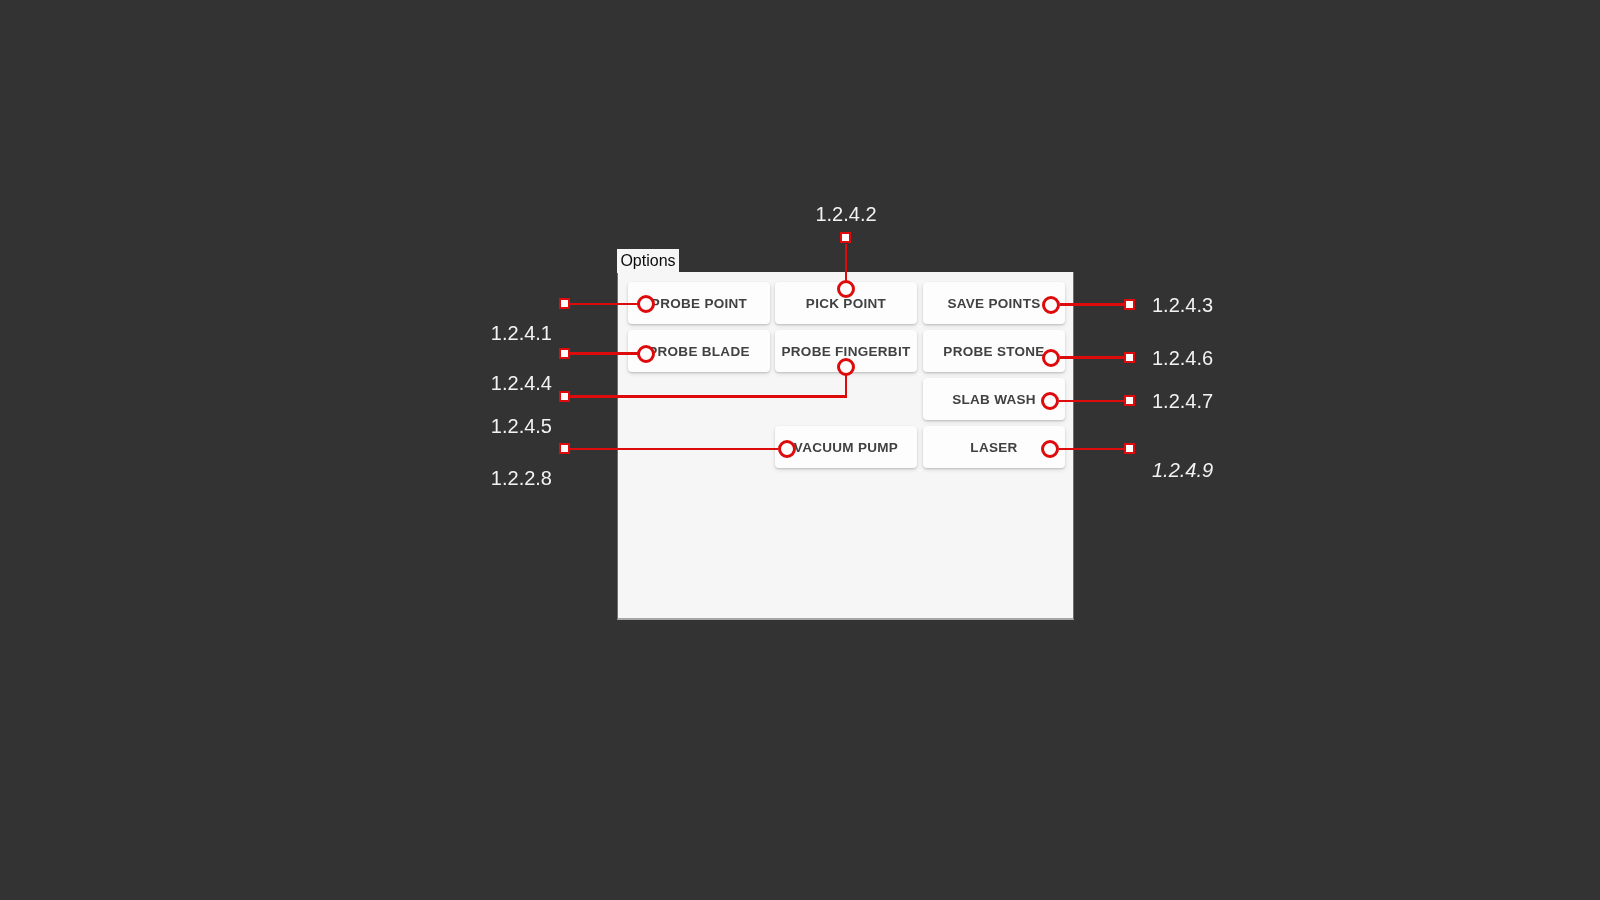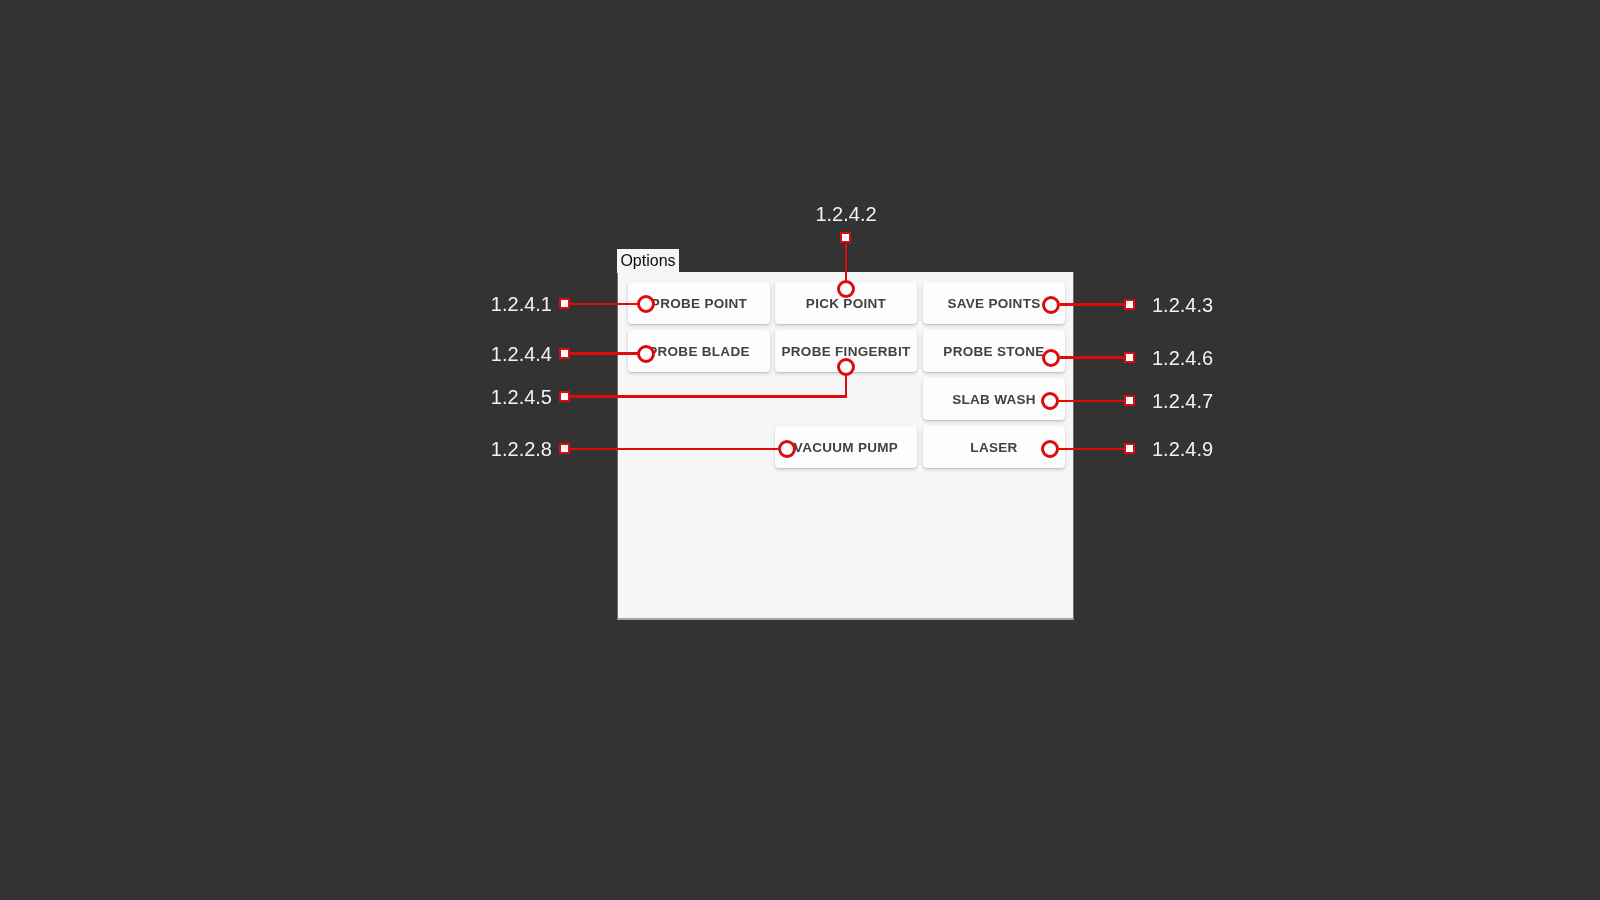--- a/index.html
+++ b/index.html
@@ -56,21 +56,21 @@
 
   
   .ann-label {
     position: absolute;
     color: #f2f2f2;
     font-size: 20px;
     height: 28px;
     line-height: 28px;
     z-index: 8;
   }
-  .ann-label.right-align { text-align: right; width: 130px; }
+  .ann-label.right-align { text-align: right; width: 130px; margin-top: 29px; }
   .ann-label.left-align  { text-align: left;  width: 130px; }
   .ann-label.center-align{ text-align: center; width: 140px; }
 
   .hline, .vline {
     position: absolute;
     background: #dd0b0b;
     z-index: 6;
   }
   .hline { height: 2.5px; }
   .vline { width: 2.5px; }
@@ -146,15 +146,15 @@
   <div class="ann-label left-align" style="left:1152px; top:387px;">1.2.4.7</div>
 
   <div class="ann-label right-align" style="left:422px; top:435px;">1.2.2.8</div>
   <div class="sq" style="left:559px; top:443px;"></div>
   <div class="hline" style="left:566px; top:447.75px; width:212px;"></div>
   <div class="circ" style="left:778px; top:440px;"></div>
 
   <div class="circ" style="left:1041px; top:440px;"></div>
   <div class="hline" style="left:1059px; top:447.75px; width:66px;"></div>
   <div class="sq" style="left:1124px; top:443px;"></div>
-  <div class="ann-label left-align" style="left:1152px; top:435px;">1.2.4.9</div>
+  <div class="ann-label left-align" style="left:1152px; top:456px;font-style:italic;">1.2.4.9</div>
 
 </div>
 
 </body></html>

